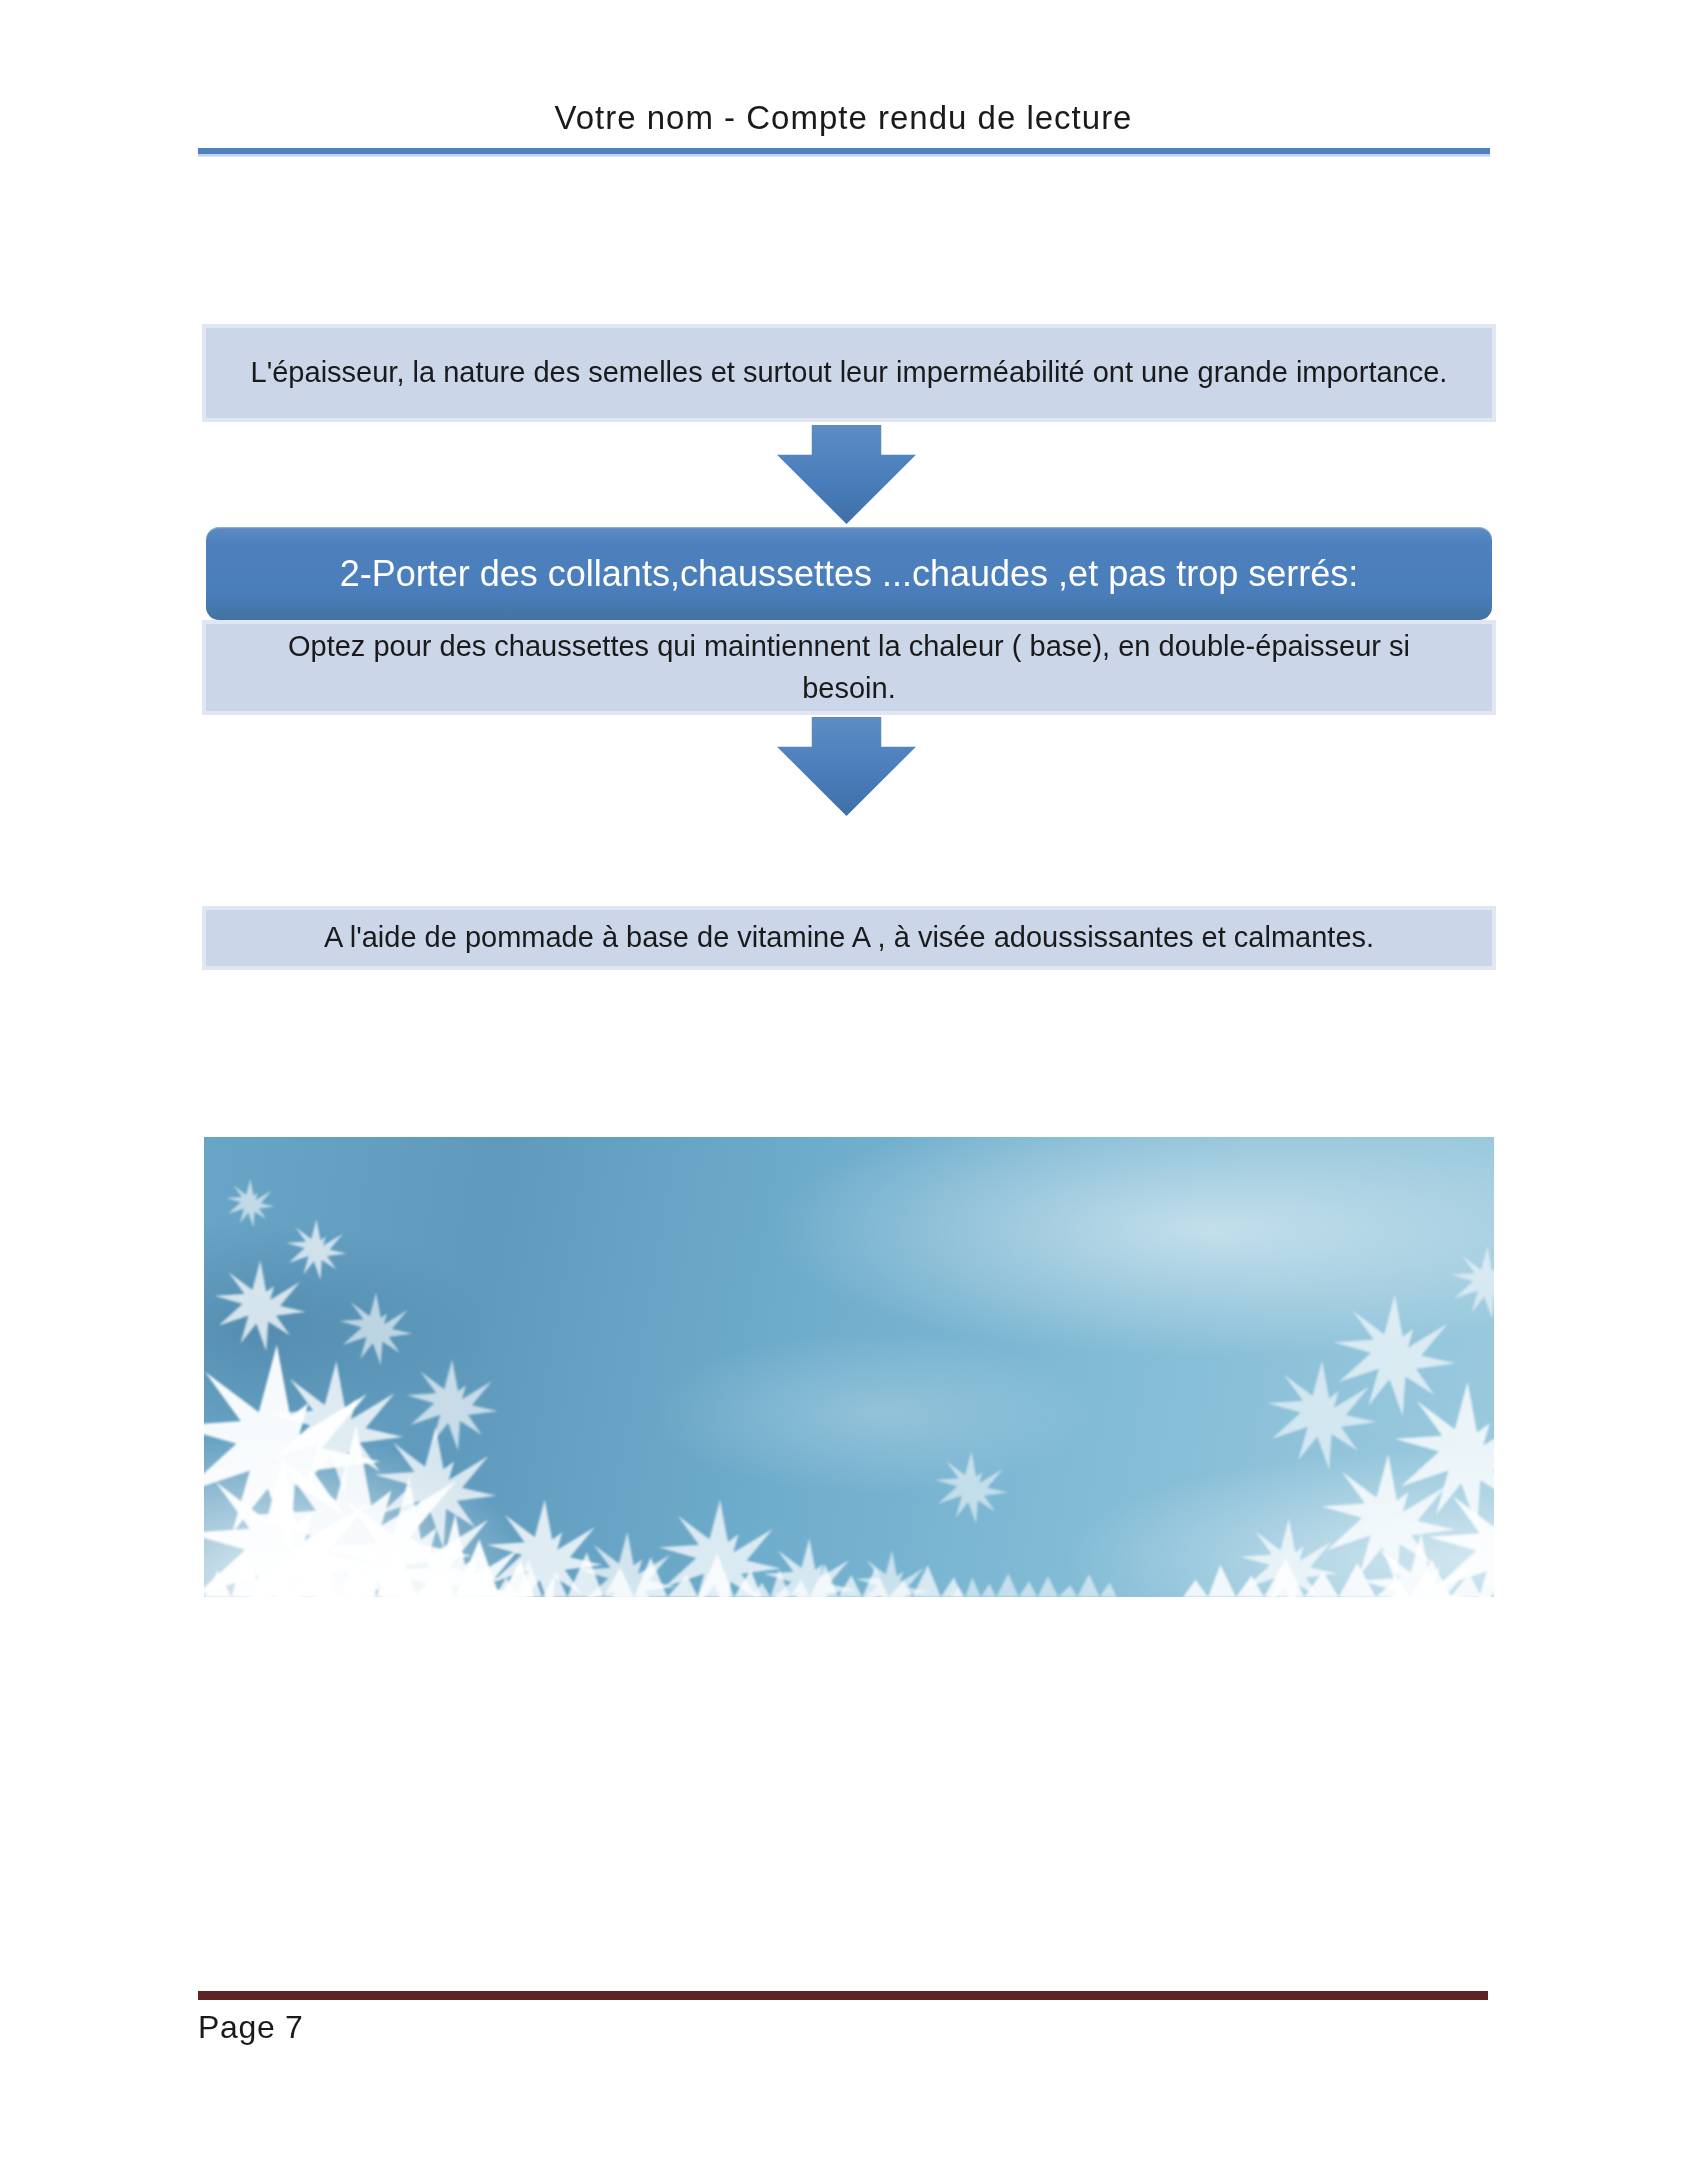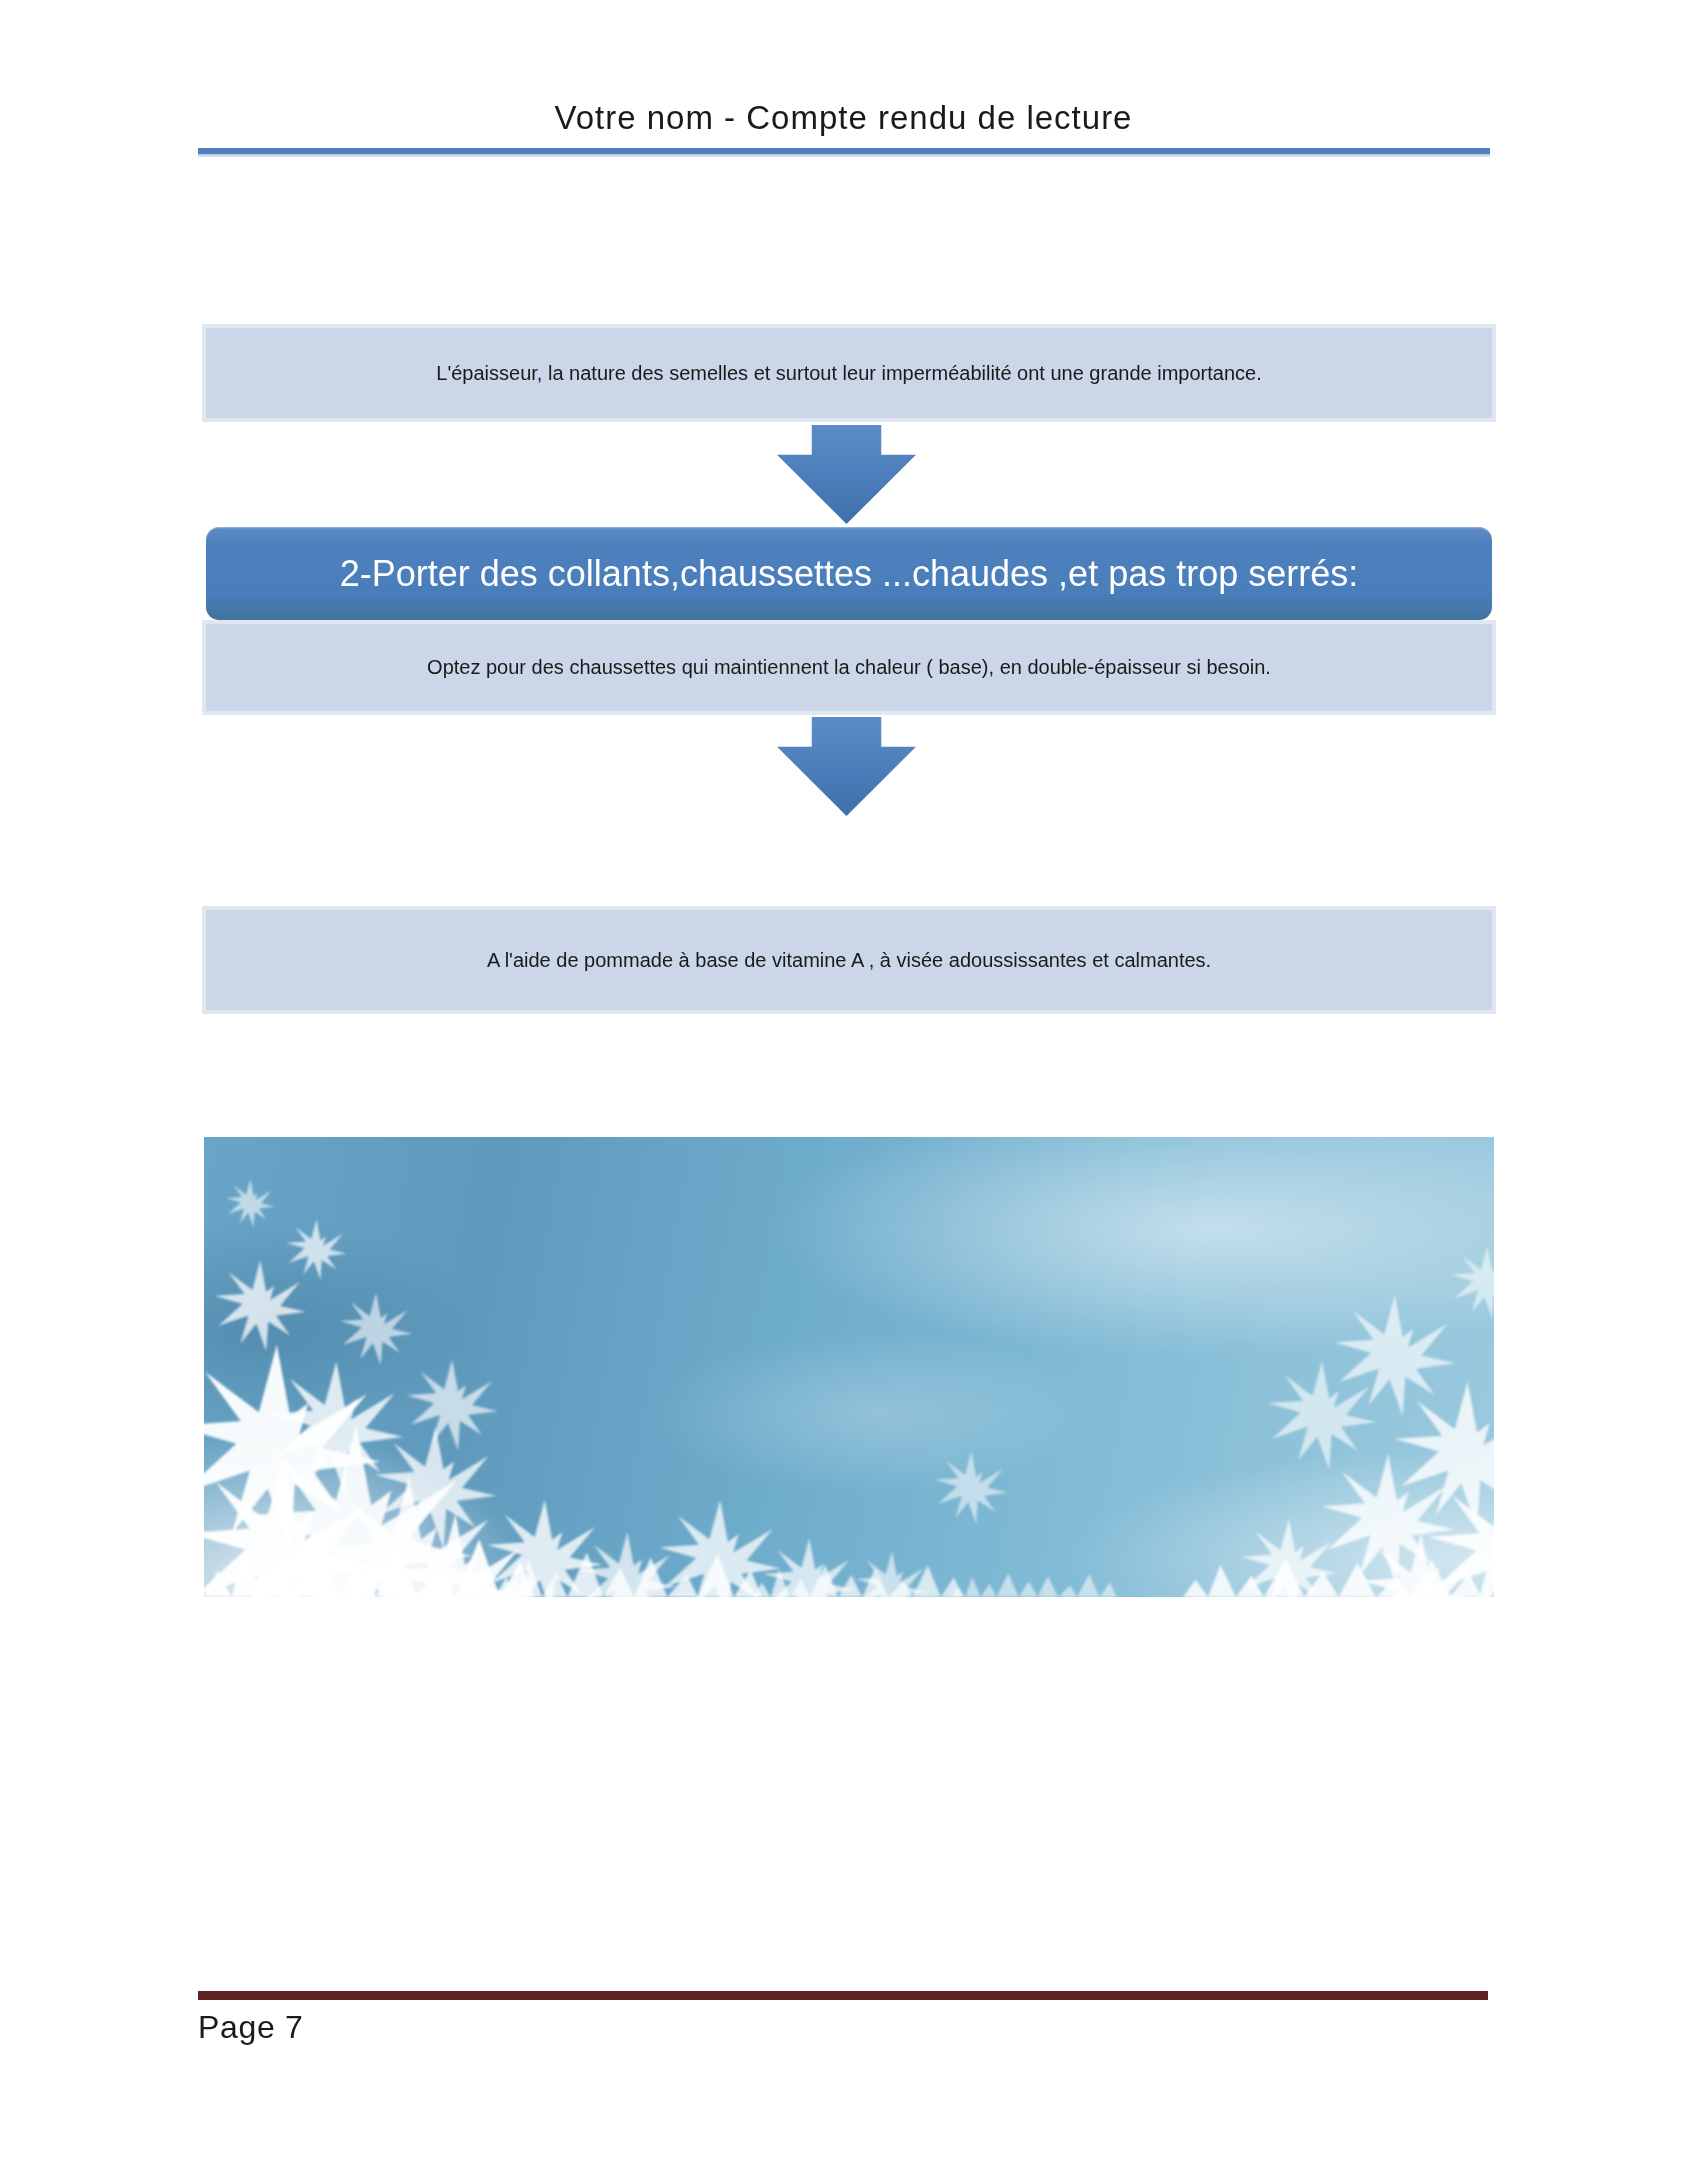--- a/index.html
+++ b/index.html
@@ -42,29 +42,29 @@
     font-size:36px;
     padding:0 26.5px;
   }
   .step-desc{
     position:absolute;left:202px;width:1294px;
     background:var(--panel-blue);
     border:4px solid var(--panel-border);
     color:var(--text-dark);
     display:flex;align-items:center;justify-content:center;
     text-align:center;
-    font-size:20px;line-height:1.42;
+    font-size:29px;line-height:1.42;
     padding:1px 33px;
   }
   .t1{top:239px;height:85px;}
   .d1{top:324px;height:98px;}
   .t2{top:527px;height:93px;border-radius:13px;}
   .d2{top:620px;height:95px;}
   .t3{top:818px;height:88px;}
-  .d3{top:906px;height:108px;}
+  .d3{top:906px;height:64px;}
   .down-arrow{
     position:absolute;left:777px;width:139px;height:99px;
     background:linear-gradient(180deg,#5d8cc4 0%,var(--accent-blue) 55%,#3f6fa6 100%);
     clip-path:polygon(25% 0,75% 0,75% 30%,100% 30%,50% 100%,0% 30%,25% 30%);
   }
   .a1{top:425px;}
   .a2{top:717px;}
   
   .winter{
     position:absolute;left:204px;top:1137px;width:1290px;height:460px;

